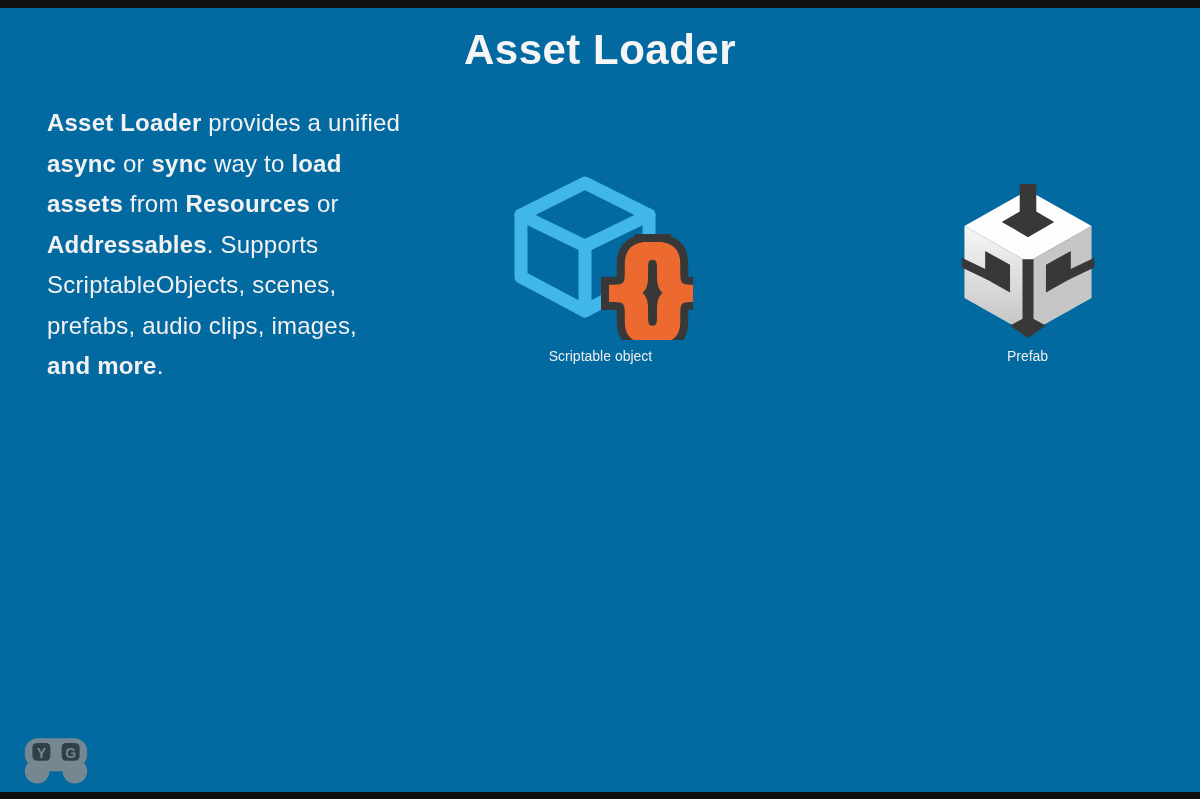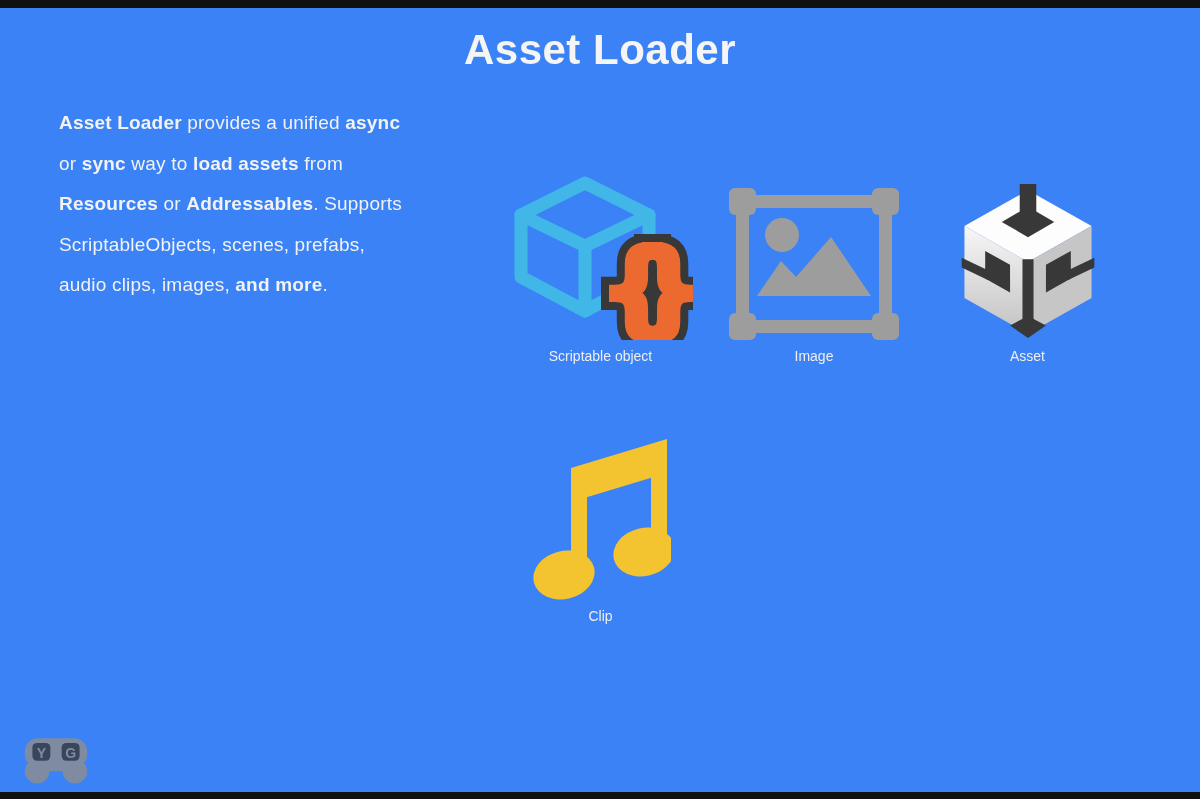--- a/index.html
+++ b/index.html
@@ -4,31 +4,31 @@
 <style>
   html,body{margin:0;padding:0;}
   body{
     width:1200px;height:799px;position:relative;overflow:hidden;
     background:#101010;
     font-family:"Liberation Sans", sans-serif;
     -webkit-font-smoothing:antialiased;
   }
   .slide{
     position:absolute;left:0;right:0;top:8px;bottom:7px;
-    background:#3b82f6;
+    background:#0369a1;
   }
   .title{
     position:absolute;top:18px;left:0;width:100%;
     text-align:center;
     font-size:42px;font-weight:700;color:#f5f5f5;
     letter-spacing:0.5px;
   }
   .description{
-    position:absolute;left:59px;top:95px;width:356px;
-    font-size:19px;line-height:40.5px;color:#f2f2f2;
+    position:absolute;left:47px;top:95px;width:356px;
+    font-size:24px;line-height:40.5px;color:#f2f2f2;
     letter-spacing:0.2px;
   }
   .description span{white-space:pre-wrap;}
   .asset-grid{
     position:absolute;left:494px;top:160px;width:640px;
   }
   .asset-row{display:flex;justify-content:space-between;}
   .asset-row.second{margin-top:50px;}
   .asset-cell{width:213px;display:flex;flex-direction:column;align-items:center;}
   .icon-box{height:172px;width:100%;display:flex;align-items:flex-end;justify-content:center;}
@@ -66,39 +66,20 @@
               <text x="127" y="150" fill="none" stroke="#383838" stroke-width="22">{</text>
               <text x="160" y="150" fill="none" stroke="#383838" stroke-width="22">}</text>
               <text x="127" y="150" fill="#ec6a2f" stroke="#ec6a2f" stroke-width="6" paint-order="stroke">{</text>
               <text x="160" y="150" fill="#ec6a2f" stroke="#ec6a2f" stroke-width="6" paint-order="stroke">}</text>
             </g>
           </svg>
         </div>
         <div class="asset-label">Scriptable object</div>
       </div>
 
-      <div class="asset-cell">
-        <div class="icon-box">
-          <svg width="172" height="152" viewBox="0 0 170 152">
-            <g fill="#9d9d9d">
-              <rect x="0" y="0" width="27" height="27" rx="6"></rect>
-              <rect x="143" y="0" width="27" height="27" rx="6"></rect>
-              <rect x="0" y="125" width="27" height="27" rx="6"></rect>
-              <rect x="143" y="125" width="27" height="27" rx="6"></rect>
-              <rect x="20" y="7" width="130" height="13"></rect>
-              <rect x="20" y="132" width="130" height="13"></rect>
-              <rect x="7" y="20" width="13" height="112"></rect>
-              <rect x="150" y="20" width="13" height="112"></rect>
-              <circle cx="53" cy="47" r="17"></circle>
-              <polygon points="28,108 52,73 67,89 102,49 142,108"></polygon>
-            </g>
-          </svg>
-        </div>
-        <div class="asset-label">Image</div>
-      </div>
 
       <div class="asset-cell">
         <div class="icon-box">
           <svg width="152" height="156" viewBox="0 0 110 112">
             <defs>
               <linearGradient id="sceneLeft" x1="0" y1="0" x2="0" y2="1">
                 <stop offset="0" stop-color="#f7f7f7"></stop>
                 <stop offset="1" stop-color="#c2c2c2"></stop>
               </linearGradient>
             </defs>
@@ -110,43 +91,29 @@
               <polygon points="55,16 74,27 55,38 36,27"></polygon>
               <polygon points="24,48 42,58 42,78 24,68"></polygon>
               <polygon points="7,53 26,62 26,69 7,60"></polygon>
               <polygon points="86,48 68,58 68,78 86,68"></polygon>
               <polygon points="103,53 84,62 84,69 103,60"></polygon>
               <polygon points="51,54 59,54 59,106 51,106"></polygon>
               <polygon points="55,95 68,102 55,111 42,102"></polygon>
             </g>
           </svg>
         </div>
-        <div class="asset-label">Asset</div>
+        <div class="asset-label">Prefab</div>
       </div>
 
     </div>
 
     <div class="asset-row second">
 
 
 
-      <div class="asset-cell">
-        <div class="icon-box">
-          <svg width="140" height="166" viewBox="0 0 140 166">
-            <g fill="#f3c330">
-              <polygon points="40,34 136,5 136,39 40,68"></polygon>
-              <rect x="40" y="34" width="16" height="112"></rect>
-              <rect x="120" y="10" width="16" height="112"></rect>
-              <ellipse cx="33" cy="141" rx="31" ry="24" transform="rotate(-14 33 141)"></ellipse>
-              <ellipse cx="113" cy="118" rx="31" ry="24" transform="rotate(-14 113 118)"></ellipse>
-            </g>
-          </svg>
-        </div>
-        <div class="asset-label">Clip</div>
-      </div>
 
     </div>
   </div>
 
   <div class="logo">
     <svg width="68" height="56" viewBox="0 0 72 58">
       <g fill="#8e8e8e">
         <rect x="3" y="8" width="66" height="31" rx="14"></rect>
         <circle cx="16" cy="43" r="13"></circle>
         <circle cx="56" cy="43" r="13"></circle>

